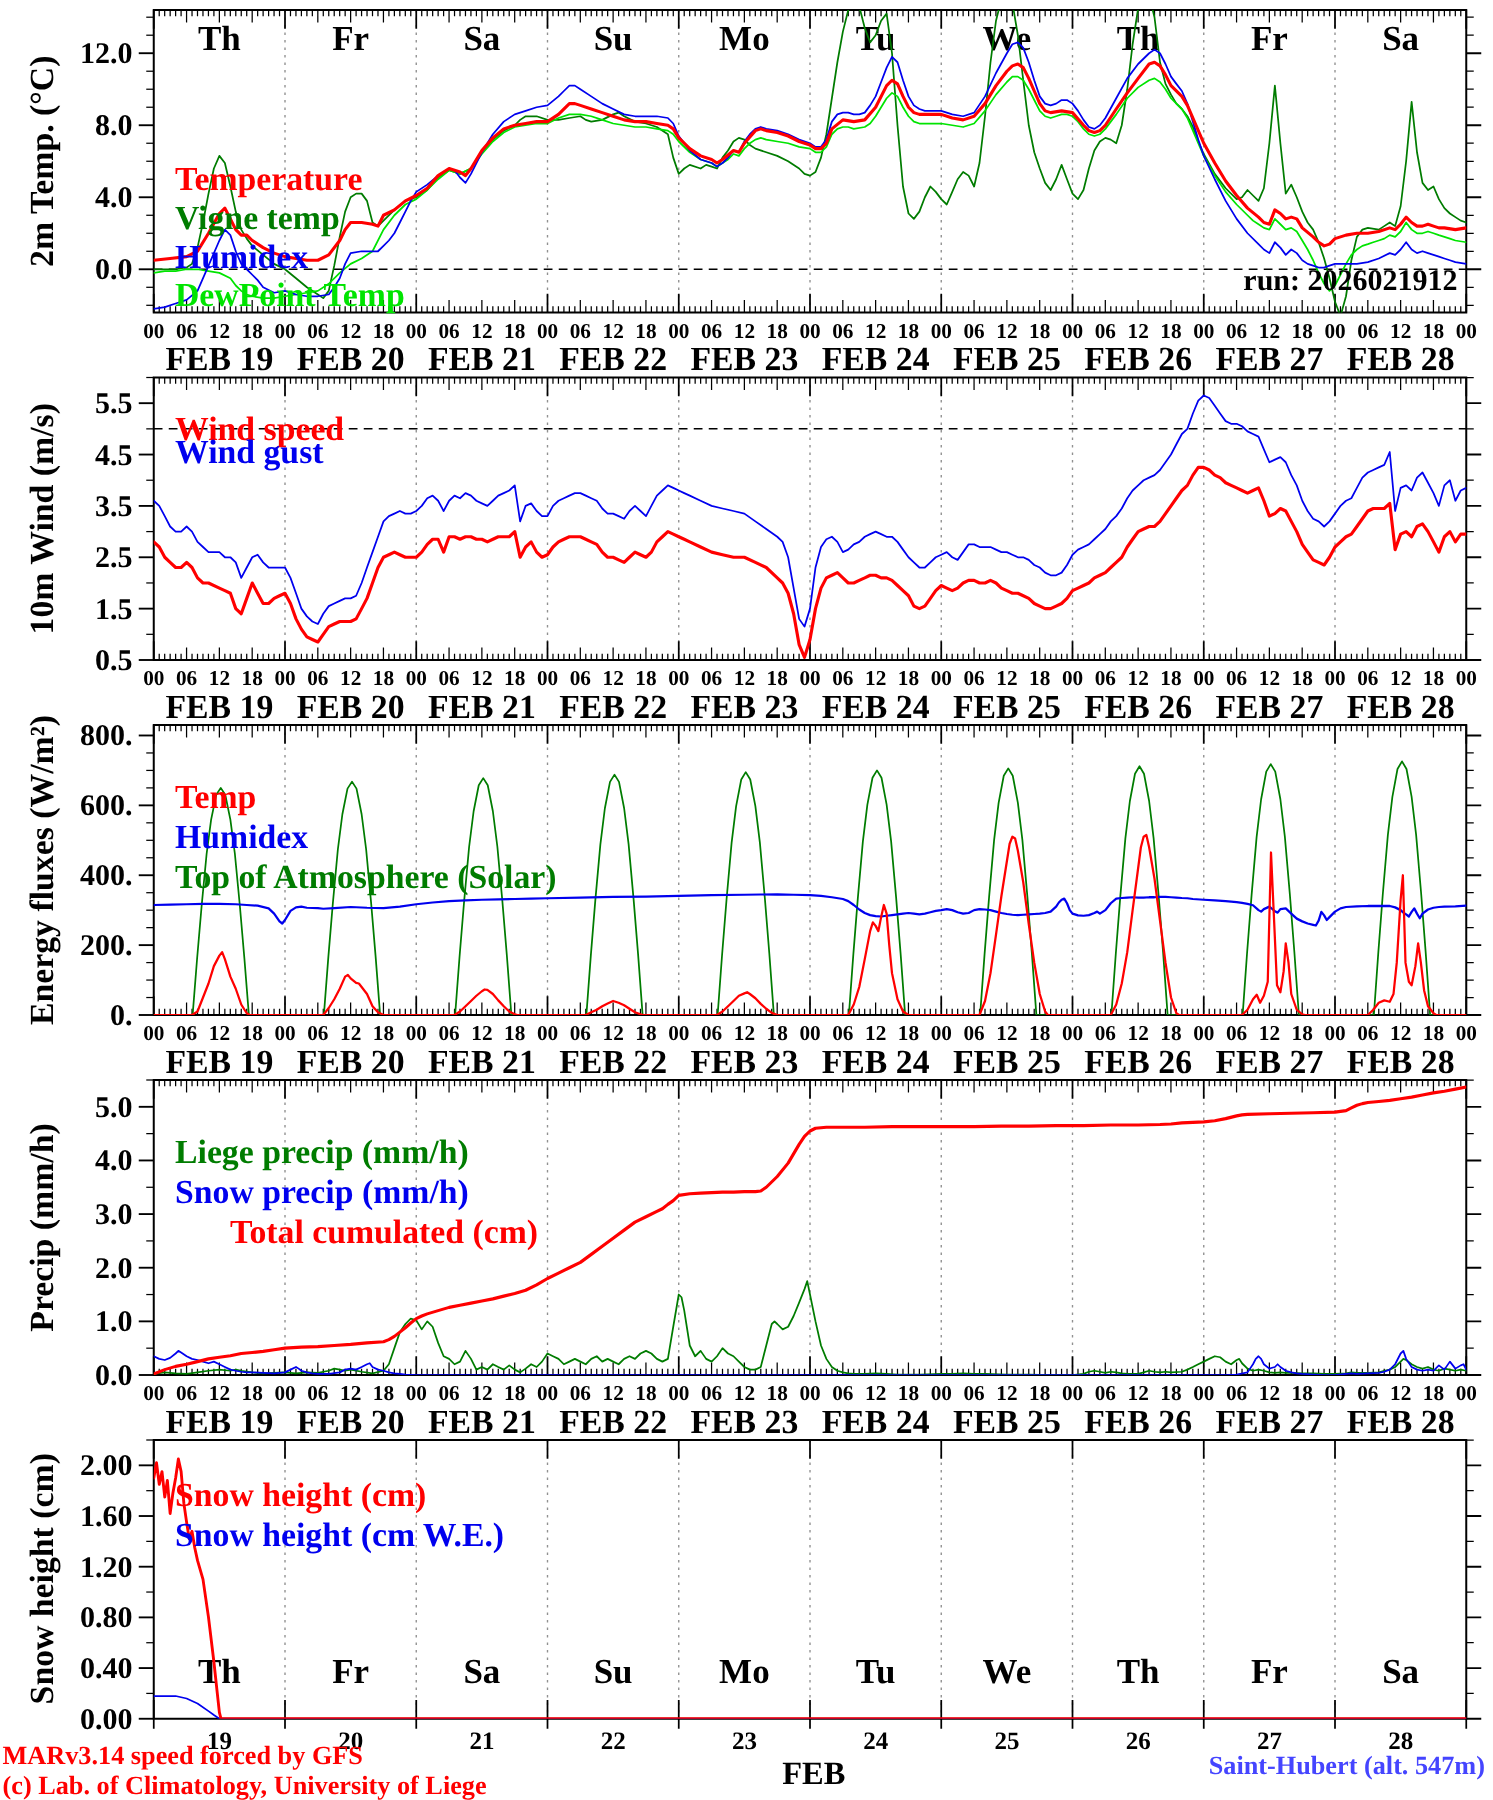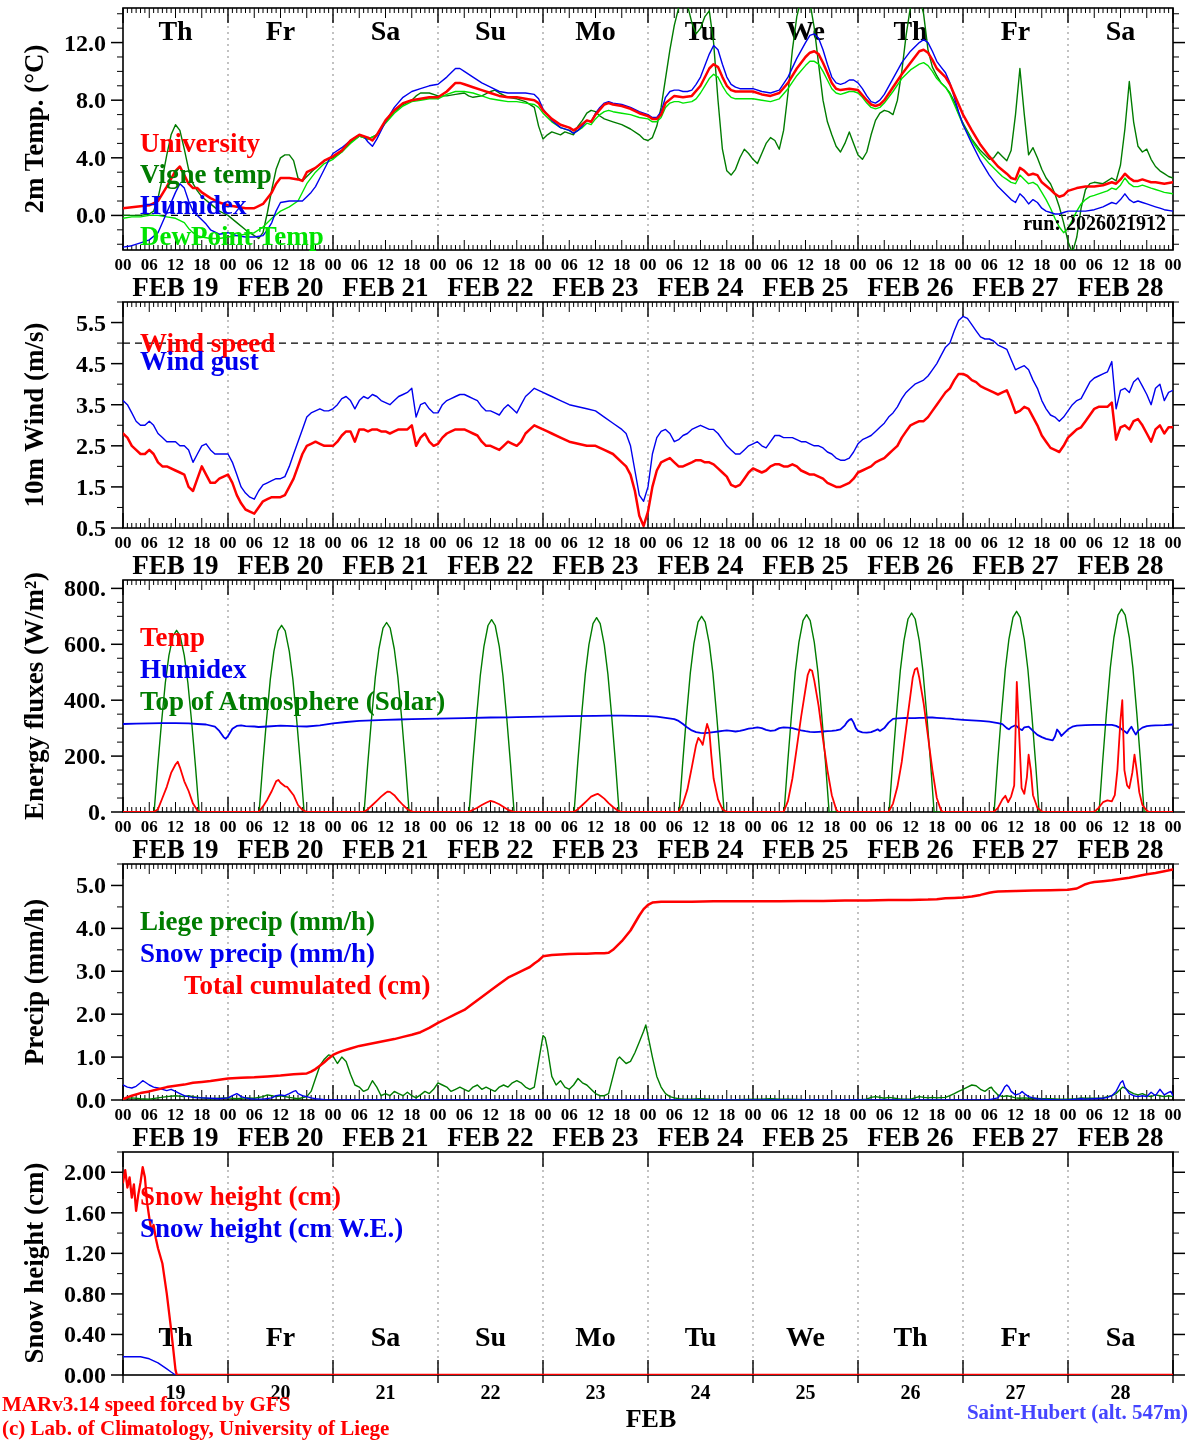--- a/index.html
+++ b/index.html
@@ -3,21 +3,21 @@
 <meta charset="utf-8">
 <style>
   html,body{margin:0;padding:0;background:#ffffff;}
   .page{position:relative;width:1194px;height:1440px;background:#fff;overflow:hidden;
         font-family:"Liberation Serif","DejaVu Serif",serif;}
   svg{position:absolute;left:0;top:0;}
   svg text{font-family:"Liberation Serif","DejaVu Serif",serif;font-weight:bold;fill:#000;}
   .ylab{position:absolute;left:34px;transform:translate(-50%,-50%) rotate(-90deg);
         font-size:27px;font-weight:bold;white-space:nowrap;color:#000;}
   .legend-item{position:absolute;font-size:27px;font-weight:bold;white-space:nowrap;line-height:1;}
-  .runlab{position:absolute;right:28px;top:212px;font-size:20px;font-weight:bold;color:#000;}
+  .runlab{position:absolute;right:28px;top:212px;font-size:24px;font-weight:bold;color:#000;}
   .credit{position:absolute;left:2px;color:#ff0000;font-size:21px;font-weight:bold;white-space:nowrap;}
   .c1{top:1392px;} .c2{top:1416px;}
   .xaxislab{position:absolute;top:1404px;font-size:26px;font-weight:bold;color:#000;transform:translateX(-50%);white-space:nowrap;}
   .station{position:absolute;right:6px;top:1400px;font-size:21px;font-weight:bold;color:#4545ff;white-space:nowrap;}
 </style>
 </head>
 <body>
 
 <div class="page">
   <svg id="plot" width="1194" height="1440" viewBox="0 0 1194 1440">
@@ -2473,21 +2473,21 @@
   <div class="ylab" style="top:1263px;">Snow height (cm)</div>
 
   <div class="runlab">run: 2026021912</div>
 
   <div class="credit c1">MARv3.14 speed forced by GFS</div>
   <div class="credit c2">(c) Lab. of Climatology, University of Liege</div>
 
   <div class="xaxislab" style="left:651px;">FEB</div>
 
   <div class="station">Saint-Hubert (alt. 547m)</div>
-<div class="legend-item" style="left: 140px; top: 130px; color: rgb(255, 0, 0);">University</div>
+<div class="legend-item" style="left: 140px; top: 130px; color: rgb(255, 0, 0);">Temperature</div>
     <div class="legend-item" style="left: 140px; top: 161px; color: rgb(0, 124, 0);">Vigne temp</div>
     <div class="legend-item" style="left: 140px; top: 192px; color: rgb(0, 0, 238);">Humidex</div>
     <div class="legend-item" style="left: 140px; top: 223px; color: rgb(0, 228, 0);">DewPoint Temp</div>
     <div class="legend-item" style="left: 140px; top: 330px; color: rgb(255, 0, 0);">Wind speed</div>
     <div class="legend-item" style="left: 140px; top: 348px; color: rgb(0, 0, 238);">Wind gust</div>
     <div class="legend-item" style="left: 140px; top: 624px; color: rgb(255, 0, 0);">Temp</div>
     <div class="legend-item" style="left: 140px; top: 656px; color: rgb(0, 0, 238);">Humidex</div>
     <div class="legend-item" style="left: 140px; top: 688px; color: rgb(0, 124, 0);">Top of Atmosphere (Solar)</div>
     <div class="legend-item" style="left: 140px; top: 908px; color: rgb(0, 124, 0);">Liege precip (mm/h)</div>
     <div class="legend-item" style="left: 140px; top: 940px; color: rgb(0, 0, 238);">Snow precip (mm/h)</div>

